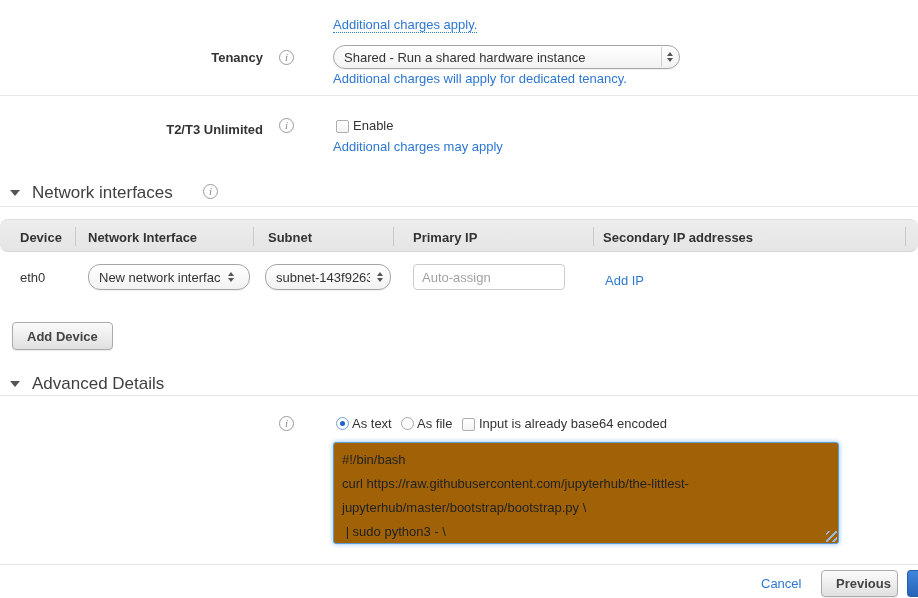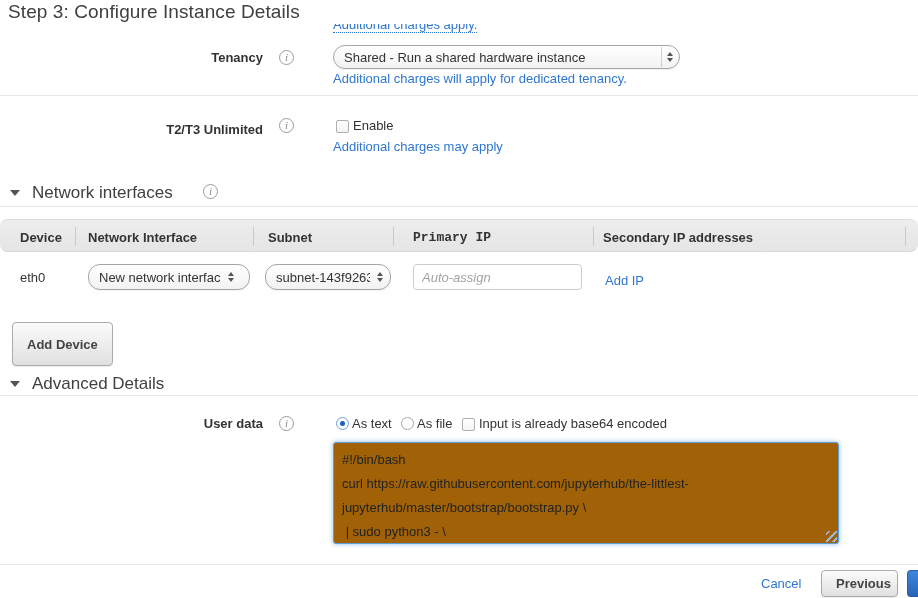--- a/index.html
+++ b/index.html
@@ -47,21 +47,21 @@
 
   .thead { position:absolute; left:0; width:918px; height:33px;
     background:linear-gradient(#ededed,#e5e5e5); border-top:1px solid #ddd; border-bottom:1px solid #d6d6d6;border-radius:8px; }
   .th { position:absolute; top:10px; font-weight:bold; color:#333; white-space:nowrap; }
   .vsep { position:absolute; top:7px; width:1px; height:19px; background:#c9c9c9; }
 
   .text-input { position:absolute; height:26px; border:1px solid #ccc; border-radius:4px;
     padding:0 8px; font-family:"Liberation Sans", sans-serif; font-size:13px; color:#333; background:#fff; }
   .text-input::placeholder { color:#a2a2a2; }
 
-  .btn { position:absolute; height:44px; padding:0 14px; border:1px solid #ababab; border-radius:4px;
+  .btn { position:absolute; height:28px; padding:0 14px; border:1px solid #ababab; border-radius:4px;
     background:linear-gradient(#fbfbfb,#e0e0e0); font-family:"Liberation Sans", sans-serif;
     font-size:13px; font-weight:bold; color:#444; cursor:pointer; box-shadow:0 1px 1px rgba(0,0,0,.08); }
 
   .user-data-box { position:absolute; left:333px; top:442px; width:506px; height:102px;
     border:1px solid #5e9ed6; border-radius:3px; background:#a16207; padding:5px 8px;
     box-shadow:0 0 5px rgba(81,150,221,.65); white-space:pre-wrap; line-height:24px; color:#222;
     overflow:hidden; cursor:text; }
   .misspelled { border-bottom:2px dotted #e8553f; text-decoration:none;margin-left:33px; }
   .resize-grip { position:absolute; right:1px; bottom:1px; width:11px; height:11px; cursor:nwse-resize;
     background:repeating-linear-gradient(135deg, transparent 0 2px, #9ab8d6 2px 3.5px, transparent 3.5px 5px); }
@@ -72,23 +72,20 @@
     background:linear-gradient(#3f86dc,#2764b8); border:1px solid #2a5ea8; border-right:none;
     border-radius:4px 0 0 4px; cursor:pointer; }
 </style>
 </head>
 <body>
 
 <div class="page">
 
   <a class="link clipped-link">Additional charges apply.</a>
 
-  <div class="title-bar">
-    <div class="page-title">Step 3: Configure Instance Details</div>
-  </div>
 
   <div class="field-label" style="top:50px;">Tenancy</div>
   <span class="info-icon" style="left:279px; top:50px;">i</span>
   <div class="select" style="left:333px; top:45px; width:347px;">
     <span class="val">Shared - Run a shared hardware instance</span>
     <span class="stepper sep">
         <i class="up"></i>
         <i class="dn"></i>
       </span>
   </div>
@@ -104,21 +101,21 @@
 
   <span class="tri-down" style="left:10px; top:190px;"></span>
   <div class="section-head" style="left:32px; top:183px;">Network interfaces</div>
   <span class="info-icon" style="left:203px; top:184px;">i</span>
   <div class="divider" style="top:206px;"></div>
 
   <div class="thead" style="top:219px;">
     <span class="th" style="left:20px;">Device</span>
     <span class="th" style="left:88px;">Network Interface</span>
     <span class="th" style="left:268px;">Subnet</span>
-    <span class="th" style="left:413px;font-family:Liberation Mono, monospace;">Primary IP</span>
+    <span class="th" style="left:413px;">Primary IP</span>
     <span class="th" style="left:603px;">Secondary IP addresses</span>
     <span class="vsep" style="left:75px;"></span>
     <span class="vsep" style="left:253px;"></span>
     <span class="vsep" style="left:393px;"></span>
     <span class="vsep" style="left:593px;"></span>
     <span class="vsep" style="left:905px;"></span>
   </div>
 
   <div>
     <span style="position:absolute; left:20px; top:270px;">eth0</span>
@@ -129,31 +126,30 @@
           <i class="dn"></i>
         </span>
     </div>
     <div class="select" style="left:265px; top:264px; width:126px; height:26px;">
       <span class="val">subnet-143f9263</span>
       <span class="stepper">
           <i class="up"></i>
           <i class="dn"></i>
         </span>
     </div>
-    <input class="text-input" style="left: 413px; top: 264px; width: 169px; font-style: italic;" placeholder="Auto-assign">
+    <input class="text-input" style="left: 413px; top: 264px; width: 152px;" placeholder="Auto-assign">
     <a class="link" style="position:absolute; left:605px; top:273px;">Add IP</a>
   </div>
 
   <button class="btn" style="left:12px; top:322px;">Add Device</button>
 
   <span class="tri-down" style="left:10px; top:381px;"></span>
   <div class="section-head" style="left:32px; top:374px;">Advanced Details</div>
   <div class="divider" style="top:395px;"></div>
 
-  <div class="field-label" style="top:416px;">User data</div>
   <span class="info-icon" style="left:279px; top:416px;">i</span>
 
   <span class="radio checked" style="left:336px; top:417px;"></span>
   <span style="position:absolute; left:352px; top:416px;">As text</span>
   <span class="radio" style="left:401px; top:417px;"></span>
   <span style="position:absolute; left:417px; top:416px;">As file</span>
   <span class="checkbox" style="left:462px; top:418px;"></span>
   <span style="position:absolute; left:479px; top:416px;">Input is already base64 encoded</span>
 
   <div class="user-data-box"><span>#!/bin/bash

